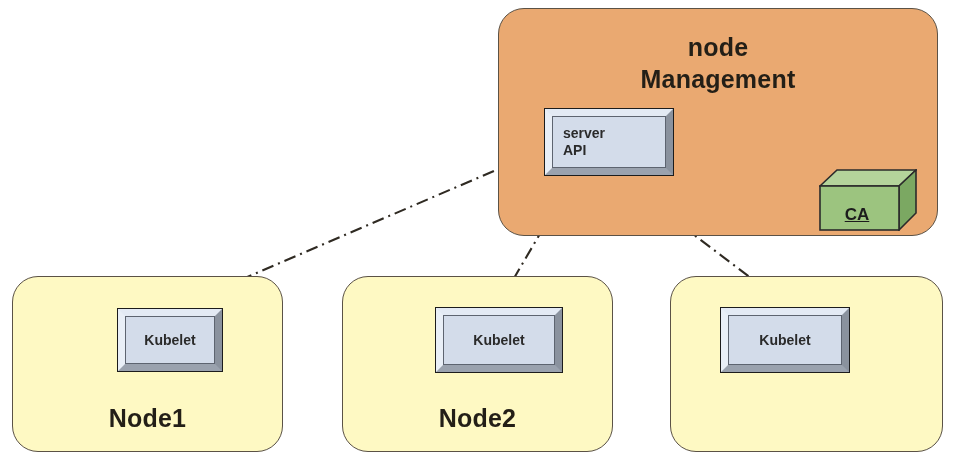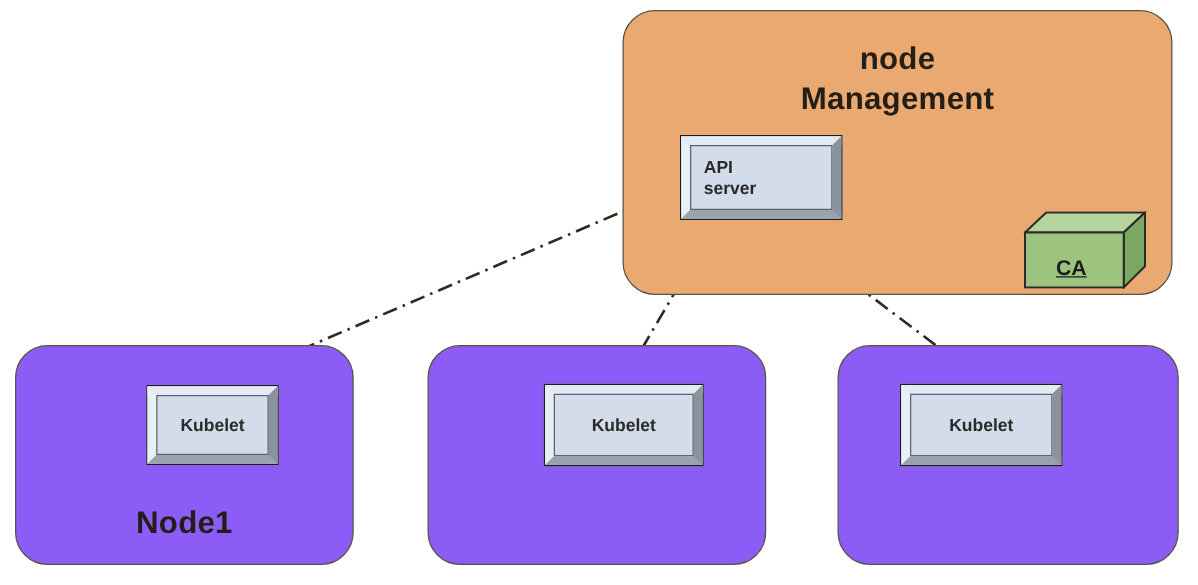--- a/index.html
+++ b/index.html
@@ -32,21 +32,21 @@
   .zone {
     position: absolute;
     border: 1.6px solid #5b5246;
     border-radius: 26px;
     box-sizing: border-box;
   }
   .zone-mgmt {
     background: #eaa971;
   }
   .zone-worker {
-    background: #8b5cf6;
+    background: #fef9c3;
   }
   .zone-title {
     position: absolute;
     left: 0;
     right: 0;
     text-align: center;
     color: #231f17;
     font-weight: bold;
     letter-spacing: 0.2px;
   }
@@ -163,22 +163,22 @@
   <div class="zone zone-mgmt" style="left:498px; top:8px; width:440px; height:228px;">
 
     <div class="zone-title mgmt-title">
       <div>node</div>
       <div>Management</div>
     </div>
 
     <div class="bevel" style="left:45px; top:99px; width:130px; height:68px;">
       <div class="bevel-frame"></div>
       <div class="bevel-face">
+        <div class="bevel-label">server</div>
         <div class="bevel-label">API</div>
-        <div class="bevel-label">server</div>
       </div>
     </div>
 
     <div class="cuboid" style="left:320px; top:160px; width:98px; height:62px;">
       <svg width="98" height="62" viewBox="0 0 98 62" xmlns="http://www.w3.org/2000/svg">
 
         <polygon points="1,17 18,1 97,1 80,17" fill="#b4d49b" stroke="#2b2b2b" stroke-width="1.6"></polygon>
 
         <polygon points="80,17 97,1 97,44 80,61" fill="#7ba862" stroke="#2b2b2b" stroke-width="1.6"></polygon>
 
@@ -198,20 +198,21 @@
     <div class="zone-title worker-title">Node1</div>
   </div>
 
   <div class="zone zone-worker" style="left:342px; top:276px; width:271px; height:176px;">
     <div class="bevel" style="left:92px; top:30px; width:128px; height:66px;">
       <div class="bevel-frame"></div>
       <div class="bevel-face">
         <div class="bevel-label centered">Kubelet</div>
       </div>
     </div>
+    <div class="zone-title worker-title">Node2</div>
   </div>
 
   <div class="zone zone-worker" style="left:670px; top:276px; width:273px; height:176px;">
     <div class="bevel" style="left:49px; top:30px; width:130px; height:66px;">
       <div class="bevel-frame"></div>
       <div class="bevel-face">
         <div class="bevel-label centered">Kubelet</div>
       </div>
     </div>
   </div>

